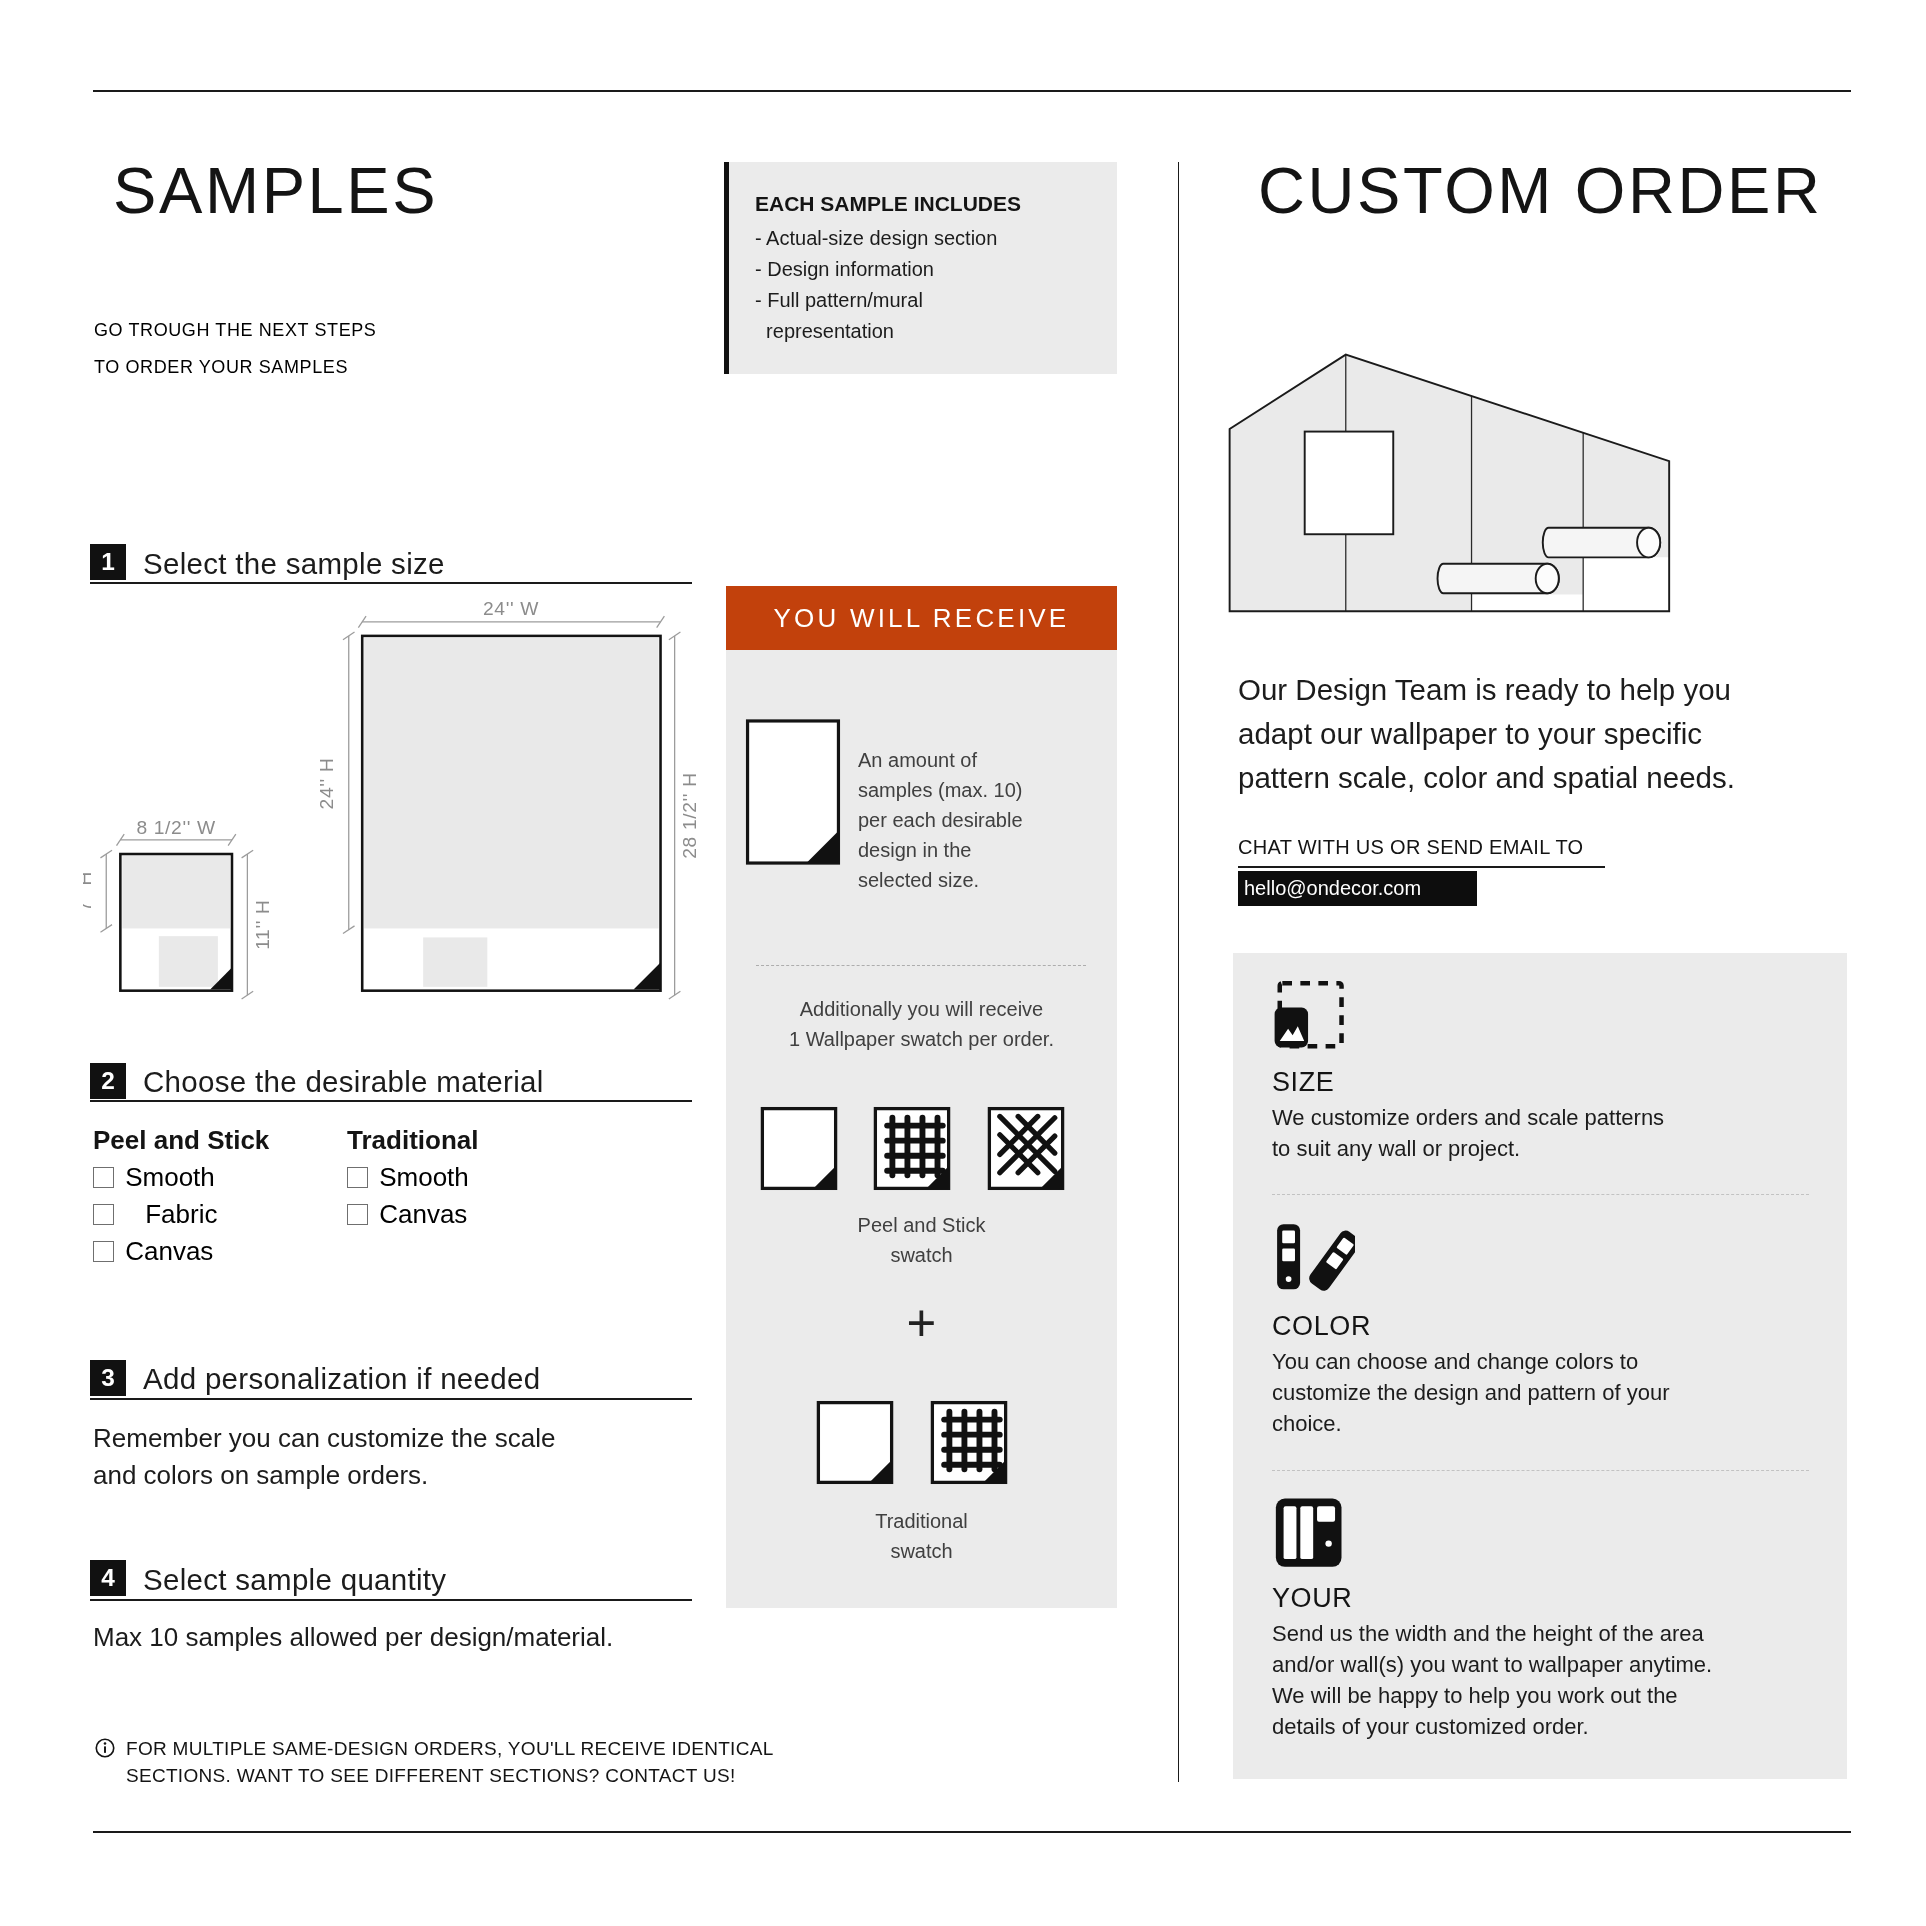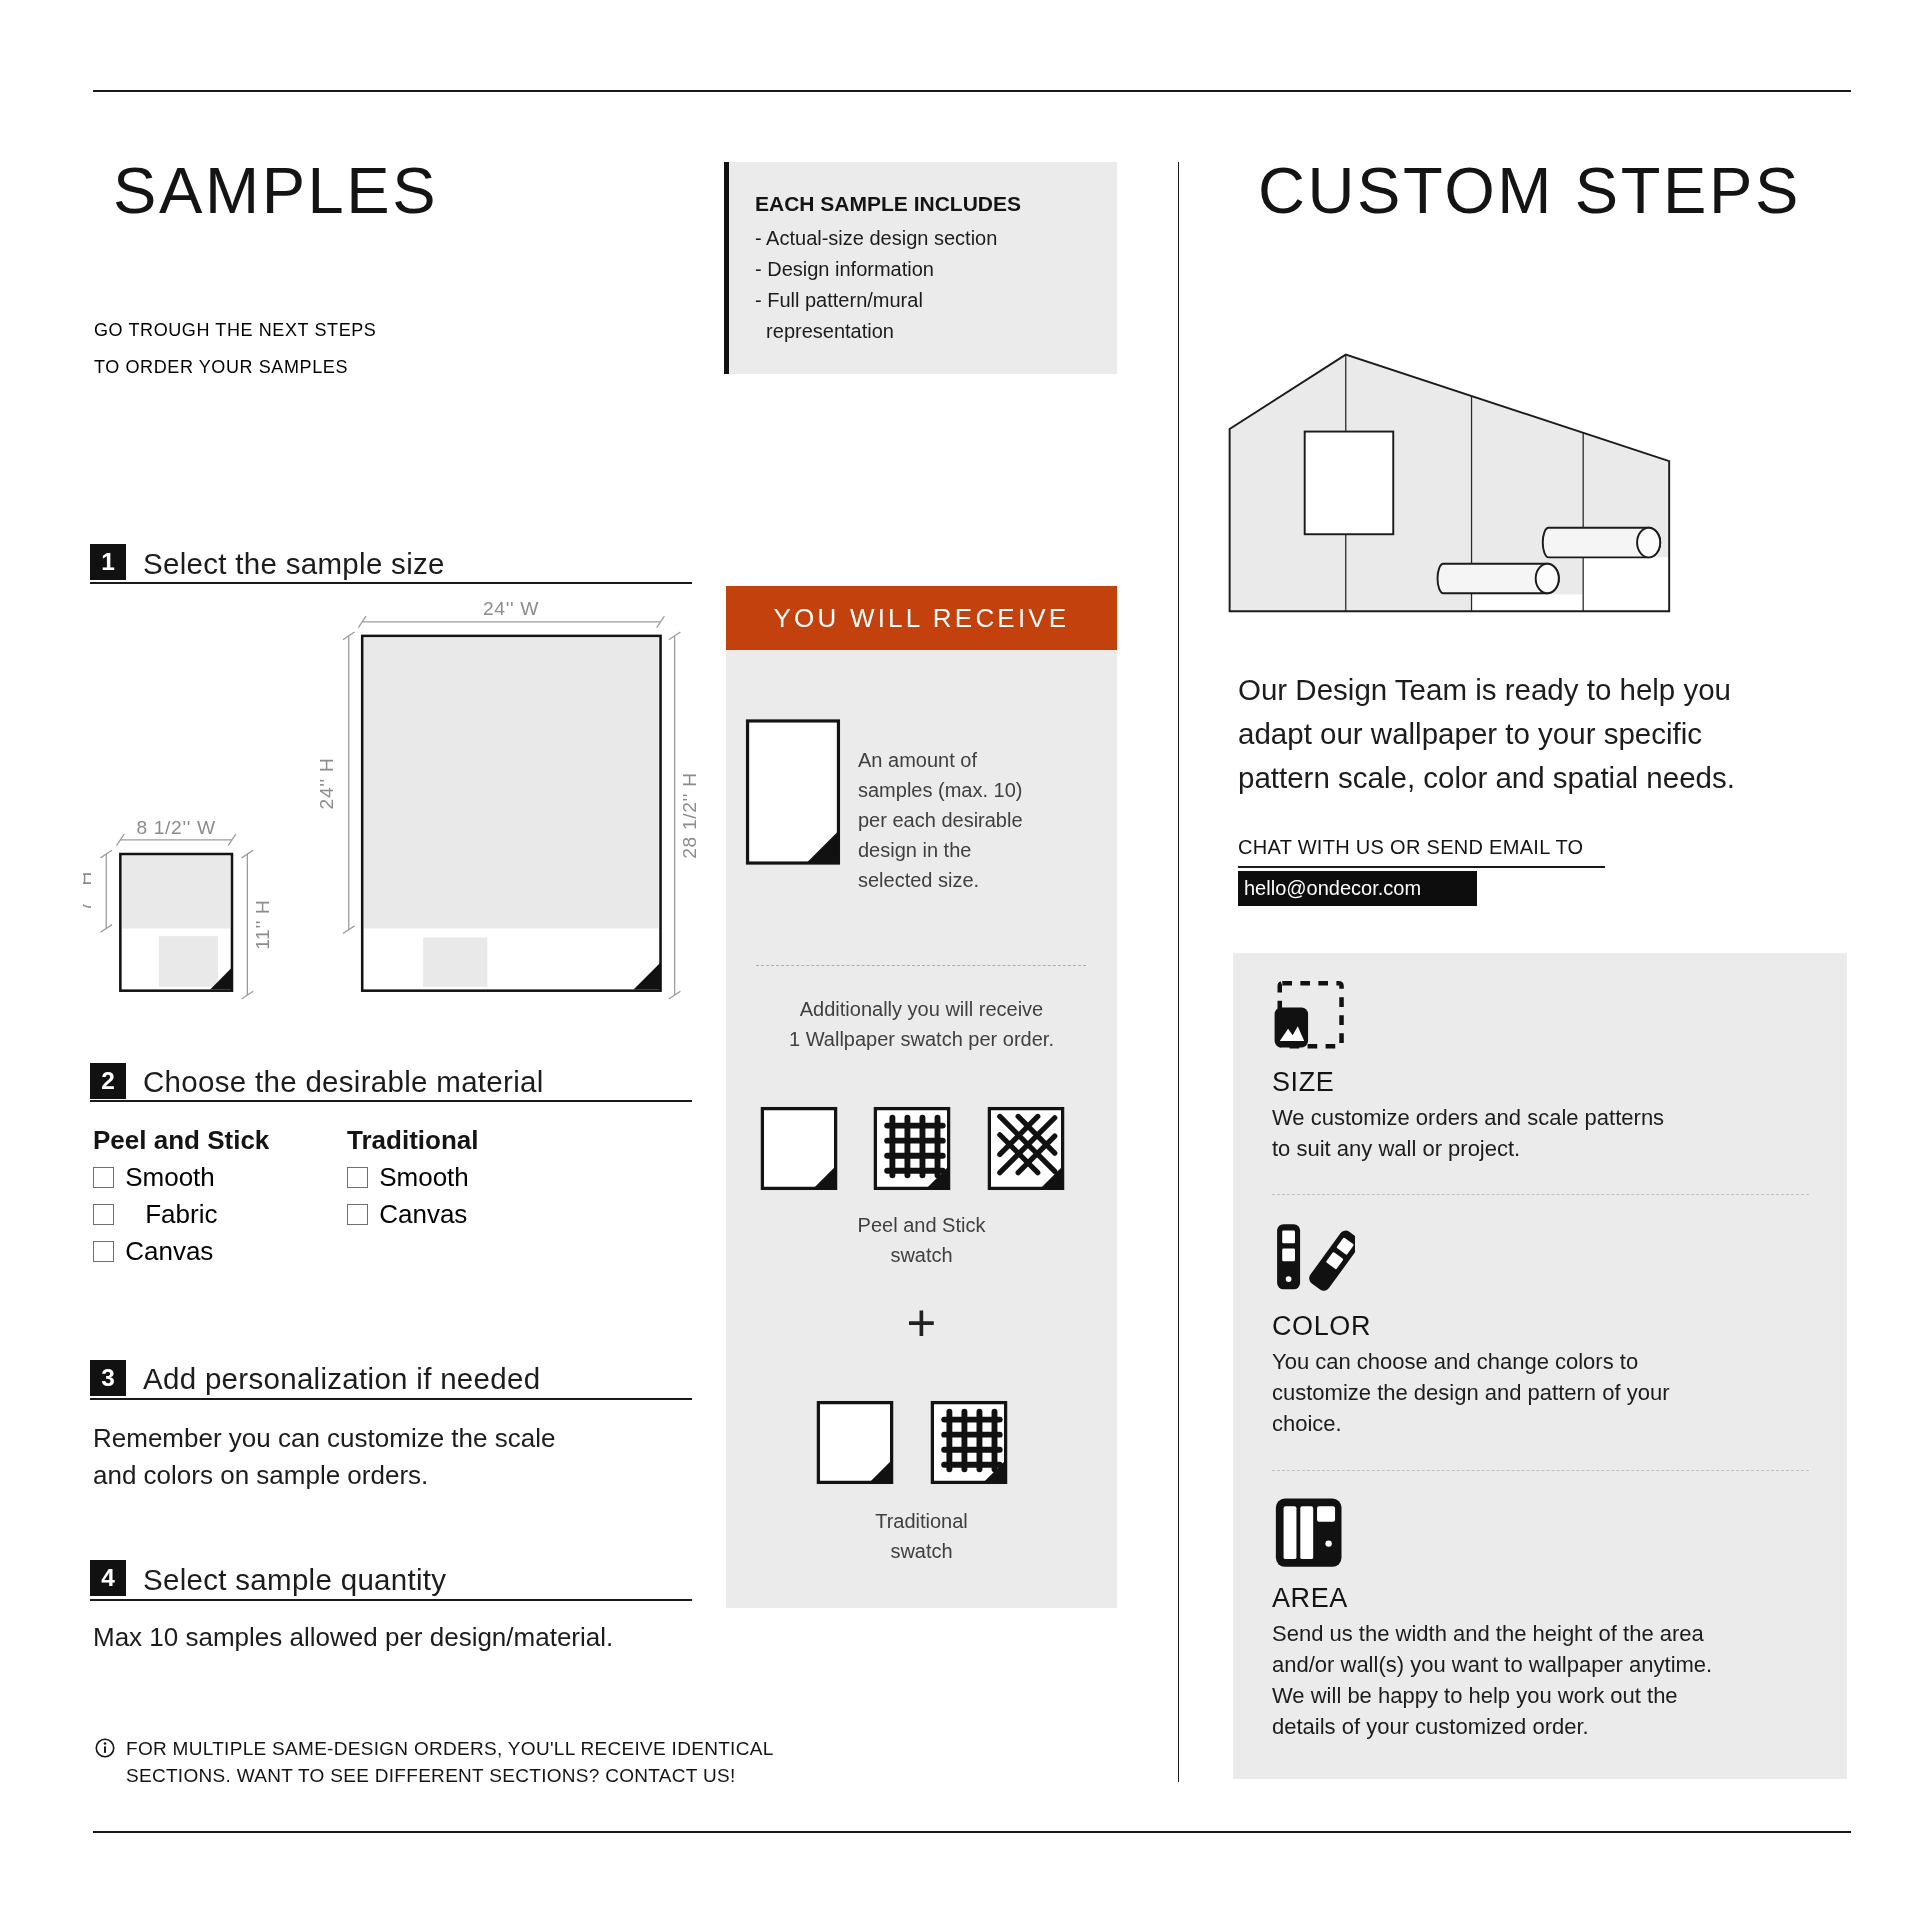--- a/index.html
+++ b/index.html
@@ -243,21 +243,21 @@
       <line x1="22" y1="30" x2="107" y2="30"></line>
         <line x1="22" y1="53" x2="107" y2="53"></line>
       <line x1="22" y1="76" x2="107" y2="76"></line>
         <line x1="22" y1="99" x2="107" y2="99"></line>
     </g>
     <polygon points="82,126 116,92 116,126" fill="#111"></polygon>
   </svg>
   <div class="mid-center mid-text pre" style="top:1506px;">Traditional
 swatch</div>
 
-  <div class="abs h1" style="left:1238px;top:153px;">CUSTOM STEPS</div>
+  <div class="abs h1" style="left:1238px;top:153px;">CUSTOM ORDER</div>
 
   <svg class="abs" style="left:1220px;top:321px;" width="462" height="302" viewBox="0 0 720 470">
     <polygon points="15,452 15,168 196,52 700,218 700,452" fill="#eaeaea"></polygon>
     <polygon points="392,452 392,426 566,426 566,368 700,368 700,452" fill="#ffffff"></polygon>
     <g stroke="#2a2a2a" stroke-width="2">
       <line x1="196" y1="52" x2="196" y2="452"></line>
       <line x1="392" y1="117" x2="392" y2="452"></line>
       <line x1="566" y1="174" x2="566" y2="452"></line>
     </g>
     <rect x="132" y="172" width="138" height="160" fill="#ffffff" stroke="#1b1b1b" stroke-width="3"></rect>
@@ -311,20 +311,20 @@
 choice.</div>
   <div class="dashed" style="left:1272px;top:1470px;width:537px;border-top-color:#c2c2c2;"></div>
 
   <svg class="abs" style="left:1272px;top:1496px;" width="74" height="74" viewBox="0 0 115 115">
     <rect x="6" y="4" width="102" height="106" rx="14" fill="#111"></rect>
     <rect x="18" y="16" width="20" height="82" rx="3" fill="#ffffff"></rect>
     <rect x="44" y="16" width="20" height="82" rx="3" fill="#ffffff"></rect>
     <rect x="70" y="16" width="28" height="24" rx="3" fill="#ffffff"></rect>
     <circle cx="88" cy="74" r="5" fill="#ffffff"></circle>
   </svg>
-  <div class="abs sec-head" style="left:1272px;top:1583px;">AREA</div>
+  <div class="abs sec-head" style="left:1272px;top:1583px;">YOUR</div>
   <div class="abs sec-body pre" style="left:1272px;top:1618px;">Send us the width and the height of the area
 and/or wall(s) you want to wallpaper anytime.
 We will be happy to help you work out the
 details of your customized order.</div>
 
 </div>
 
 
 </body></html>

